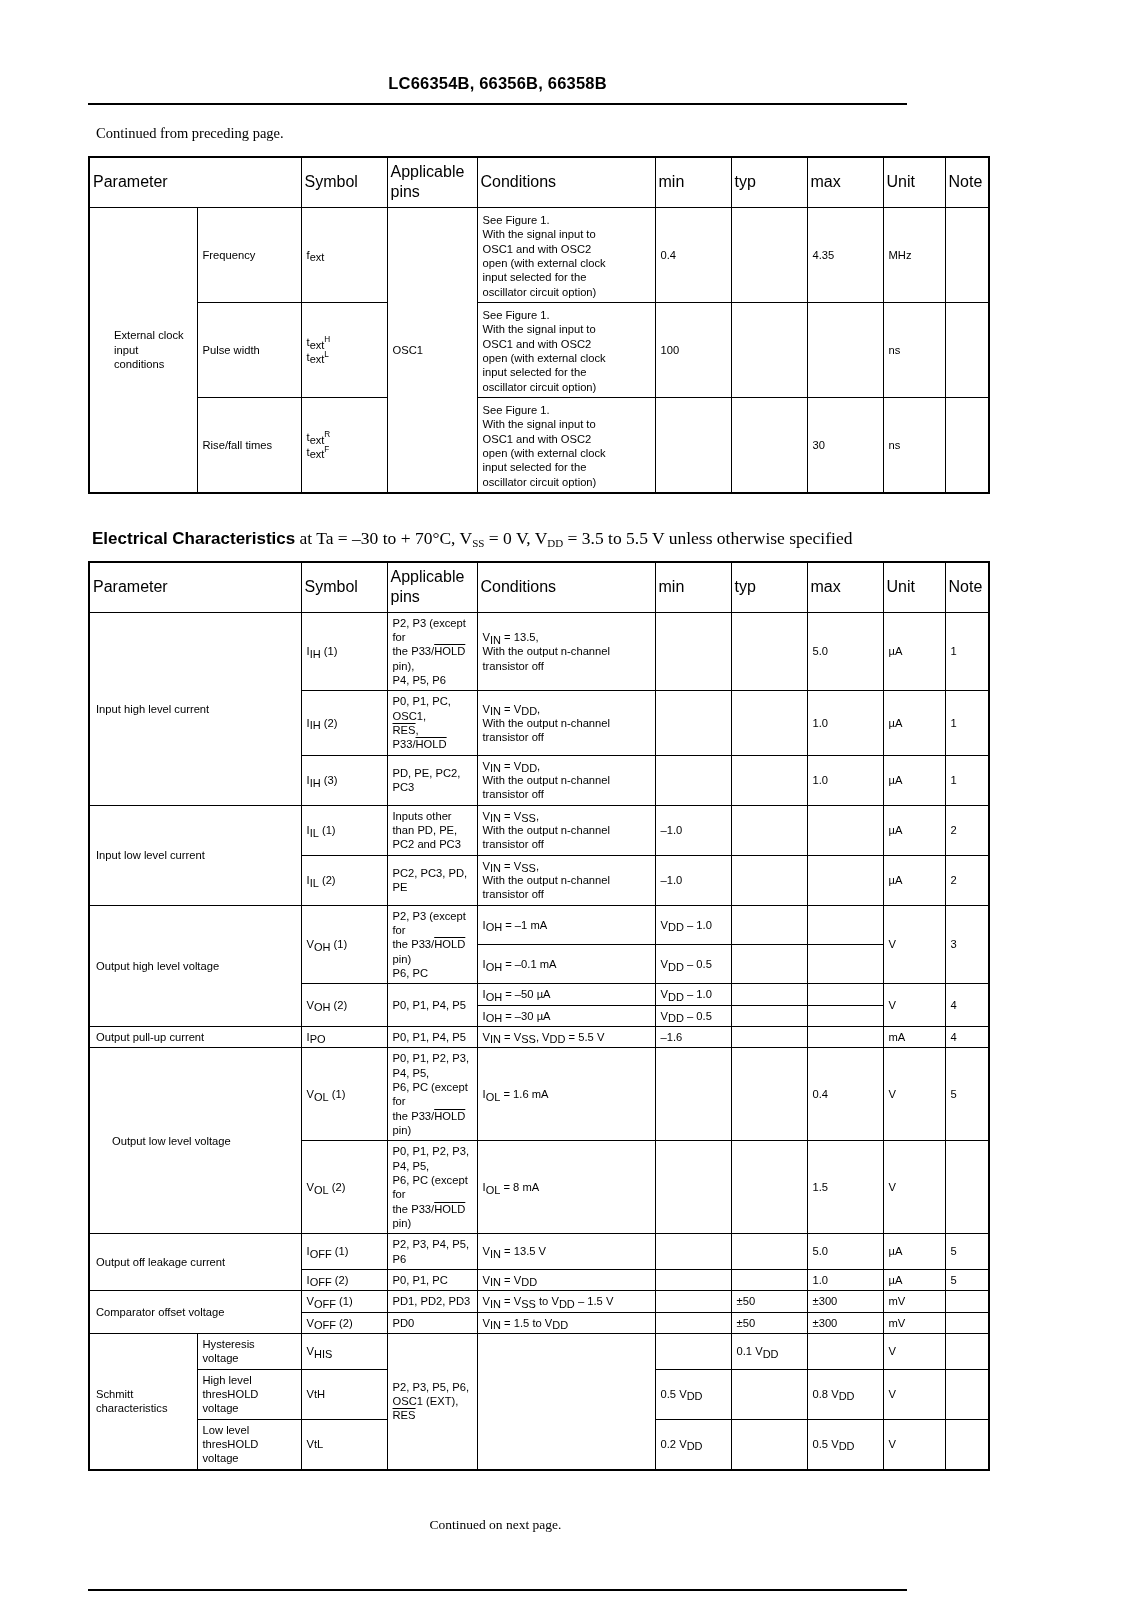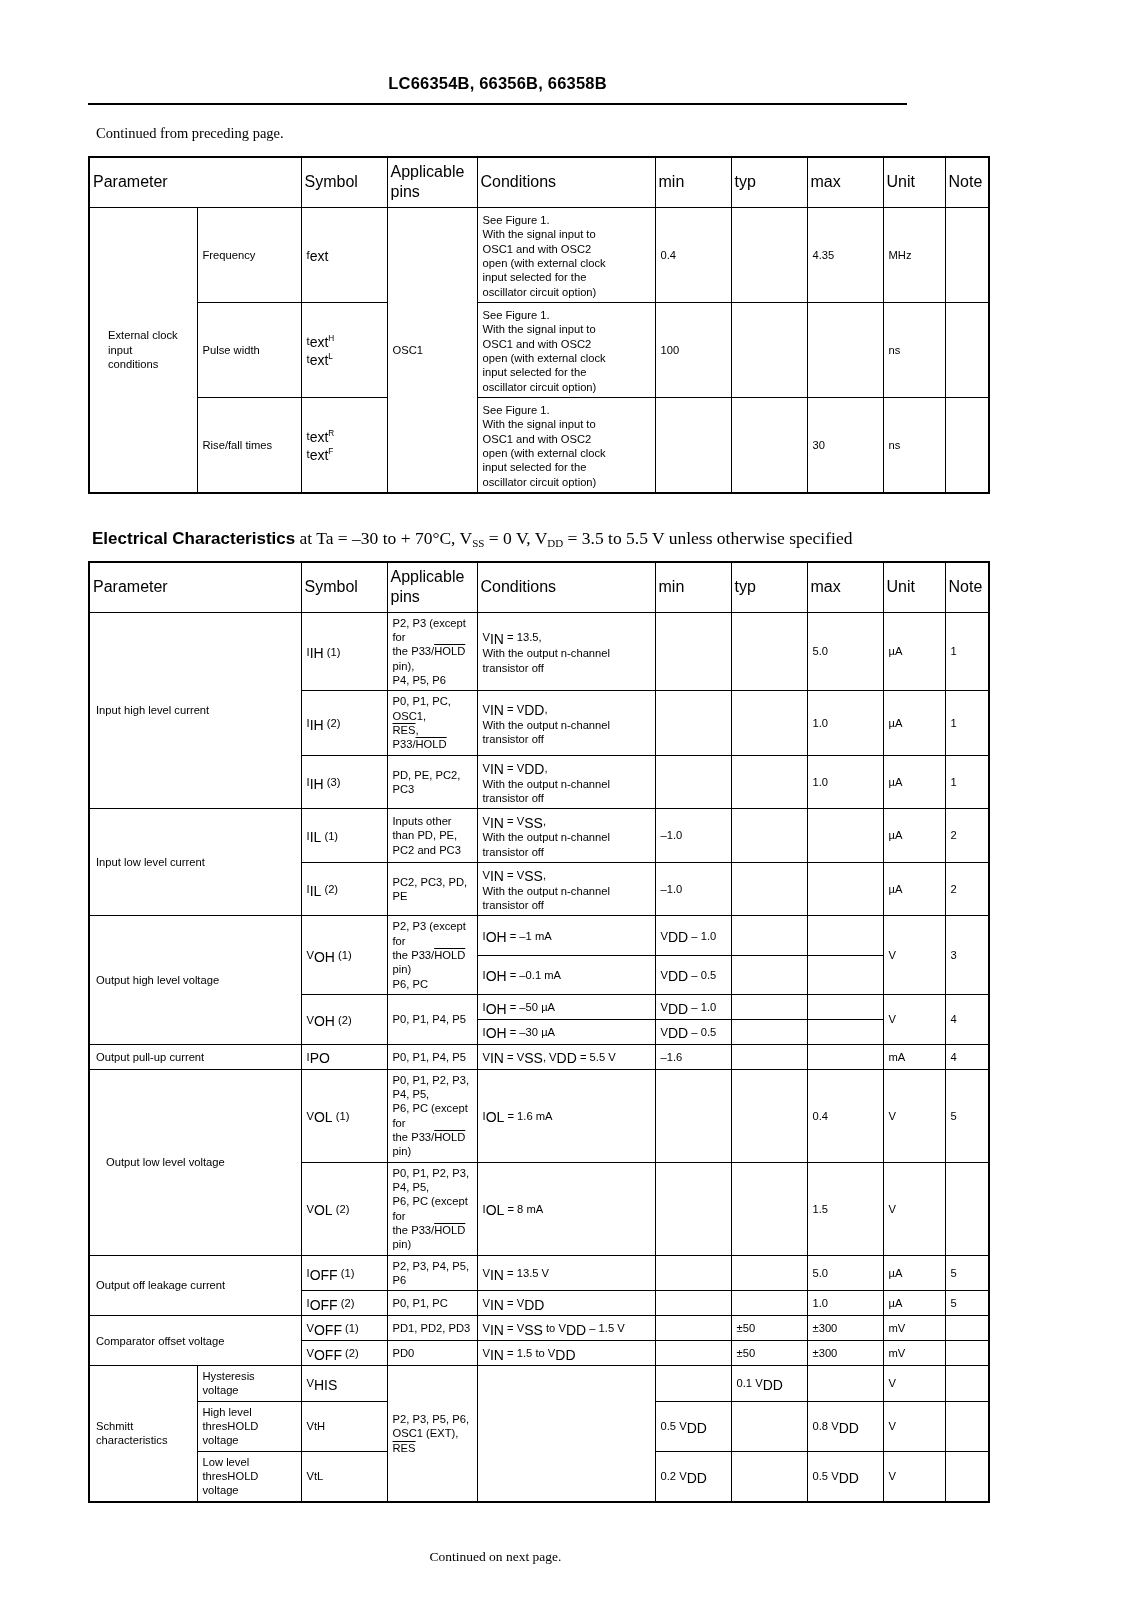--- a/index.html
+++ b/index.html
@@ -54,21 +54,21 @@
     padding:4px 3px;
     font-size:16px;
   }
   .outer {
     border:2px solid #000;
   }
   .c { text-align:center; }
   .num { text-align:center; }
   .vtop { vertical-align:top; }
   .vmid { vertical-align:middle; }
-  sub { font-size:14px; vertical-align:baseline; position:relative; top:2.5px; }
+  sub { font-size:11px; vertical-align:baseline; position:relative; top:2.5px; }
   sup { font-size:8.2px; vertical-align:baseline; position:relative; top:-4px; }
   .ovl { text-decoration:overline; }
 
   .section-head {
     margin:34px 0 12px 4px;
     font-family:"Liberation Serif", serif;
     font-size:17.5px;
   }
   .section-head .bold-sans {
     font-family:"Liberation Sans", sans-serif;
@@ -127,21 +127,21 @@
         <th>Conditions</th>
         <th>min</th>
         <th>typ</th>
         <th>max</th>
         <th>Unit</th>
         <th>Note</th>
       </tr>
     </thead>
     <tbody>
       <tr>
-        <td rowspan="3" class="vmid" style="padding-left:18px">
+        <td rowspan="3" class="vmid" style="padding-left:24px">
           <span class="cell-lines">External clock</span>
             <span class="cell-lines">input</span>
             <span class="cell-lines">conditions</span>
         </td>
         <td class="vmid">Frequency</td>
         <td class="c vmid">
           f<sub>ext</sub>
         </td>
         <td rowspan="3" class="vmid">OSC1</td>
         <td class="vtop" style="padding-top:5px">
@@ -361,21 +361,21 @@
         <td class="vmid">P0, P1, P4, P5</td>
         <td class="vmid">V<sub>IN</sub> = V<sub>SS</sub>, V<sub>DD</sub> = 5.5 V</td>
         <td class="num vmid">–1.6</td>
         <td class="num vmid"></td>
         <td class="num vmid"></td>
         <td class="num vmid">mA</td>
         <td class="num vmid">4</td>
       </tr>
 
       <tr>
-        <td colspan="2" rowspan="2" class="vmid" style="padding-left:16px">Output low level voltage</td>
+        <td colspan="2" rowspan="2" class="vmid" style="padding-left:22px">Output low level voltage</td>
         <td class="c vmid">V<sub>OL</sub> (1)</td>
         <td class="vmid">
           <span class="cell-lines">P0, P1, P2, P3, P4, P5,</span>
           <span class="cell-lines">P6, PC (except for</span>
           <span class="cell-lines">the P33/<span class="ovl">HOLD</span> pin)</span>
         </td>
         <td class="vmid">I<sub>OL</sub> = 1.6 mA</td>
         <td class="num vmid"></td>
         <td class="num vmid"></td>
         <td class="num vmid">0.4</td>

